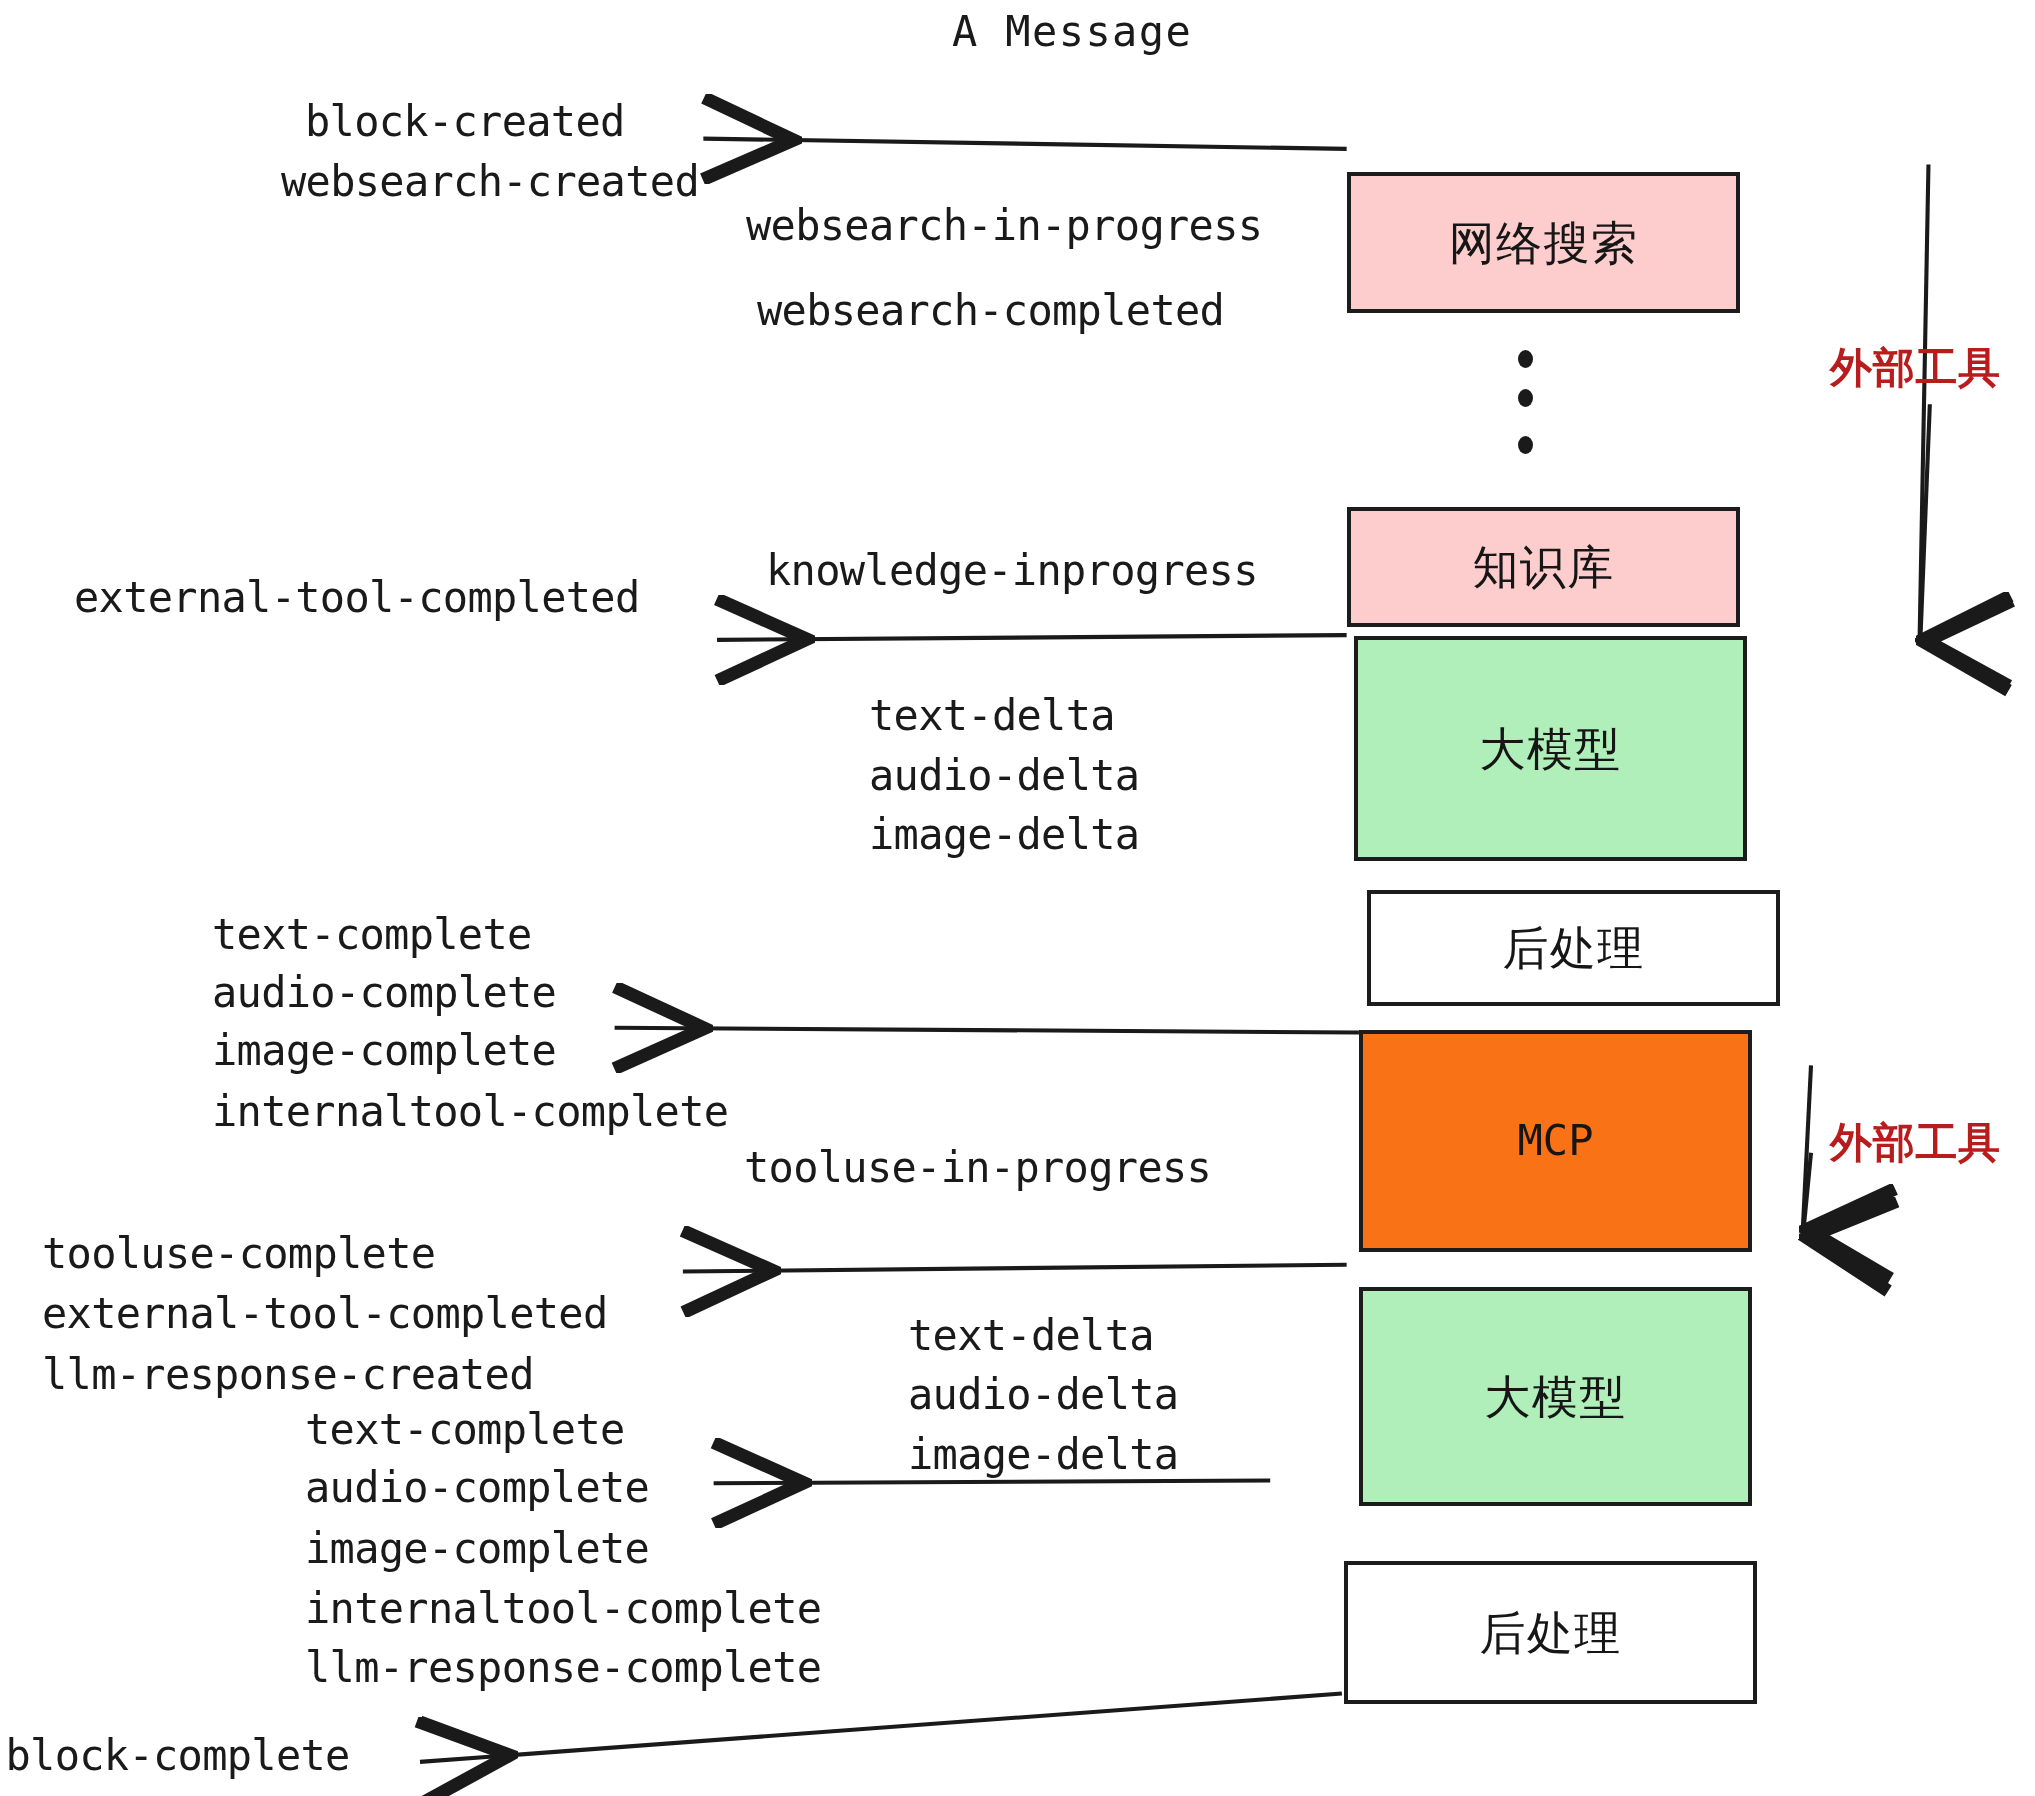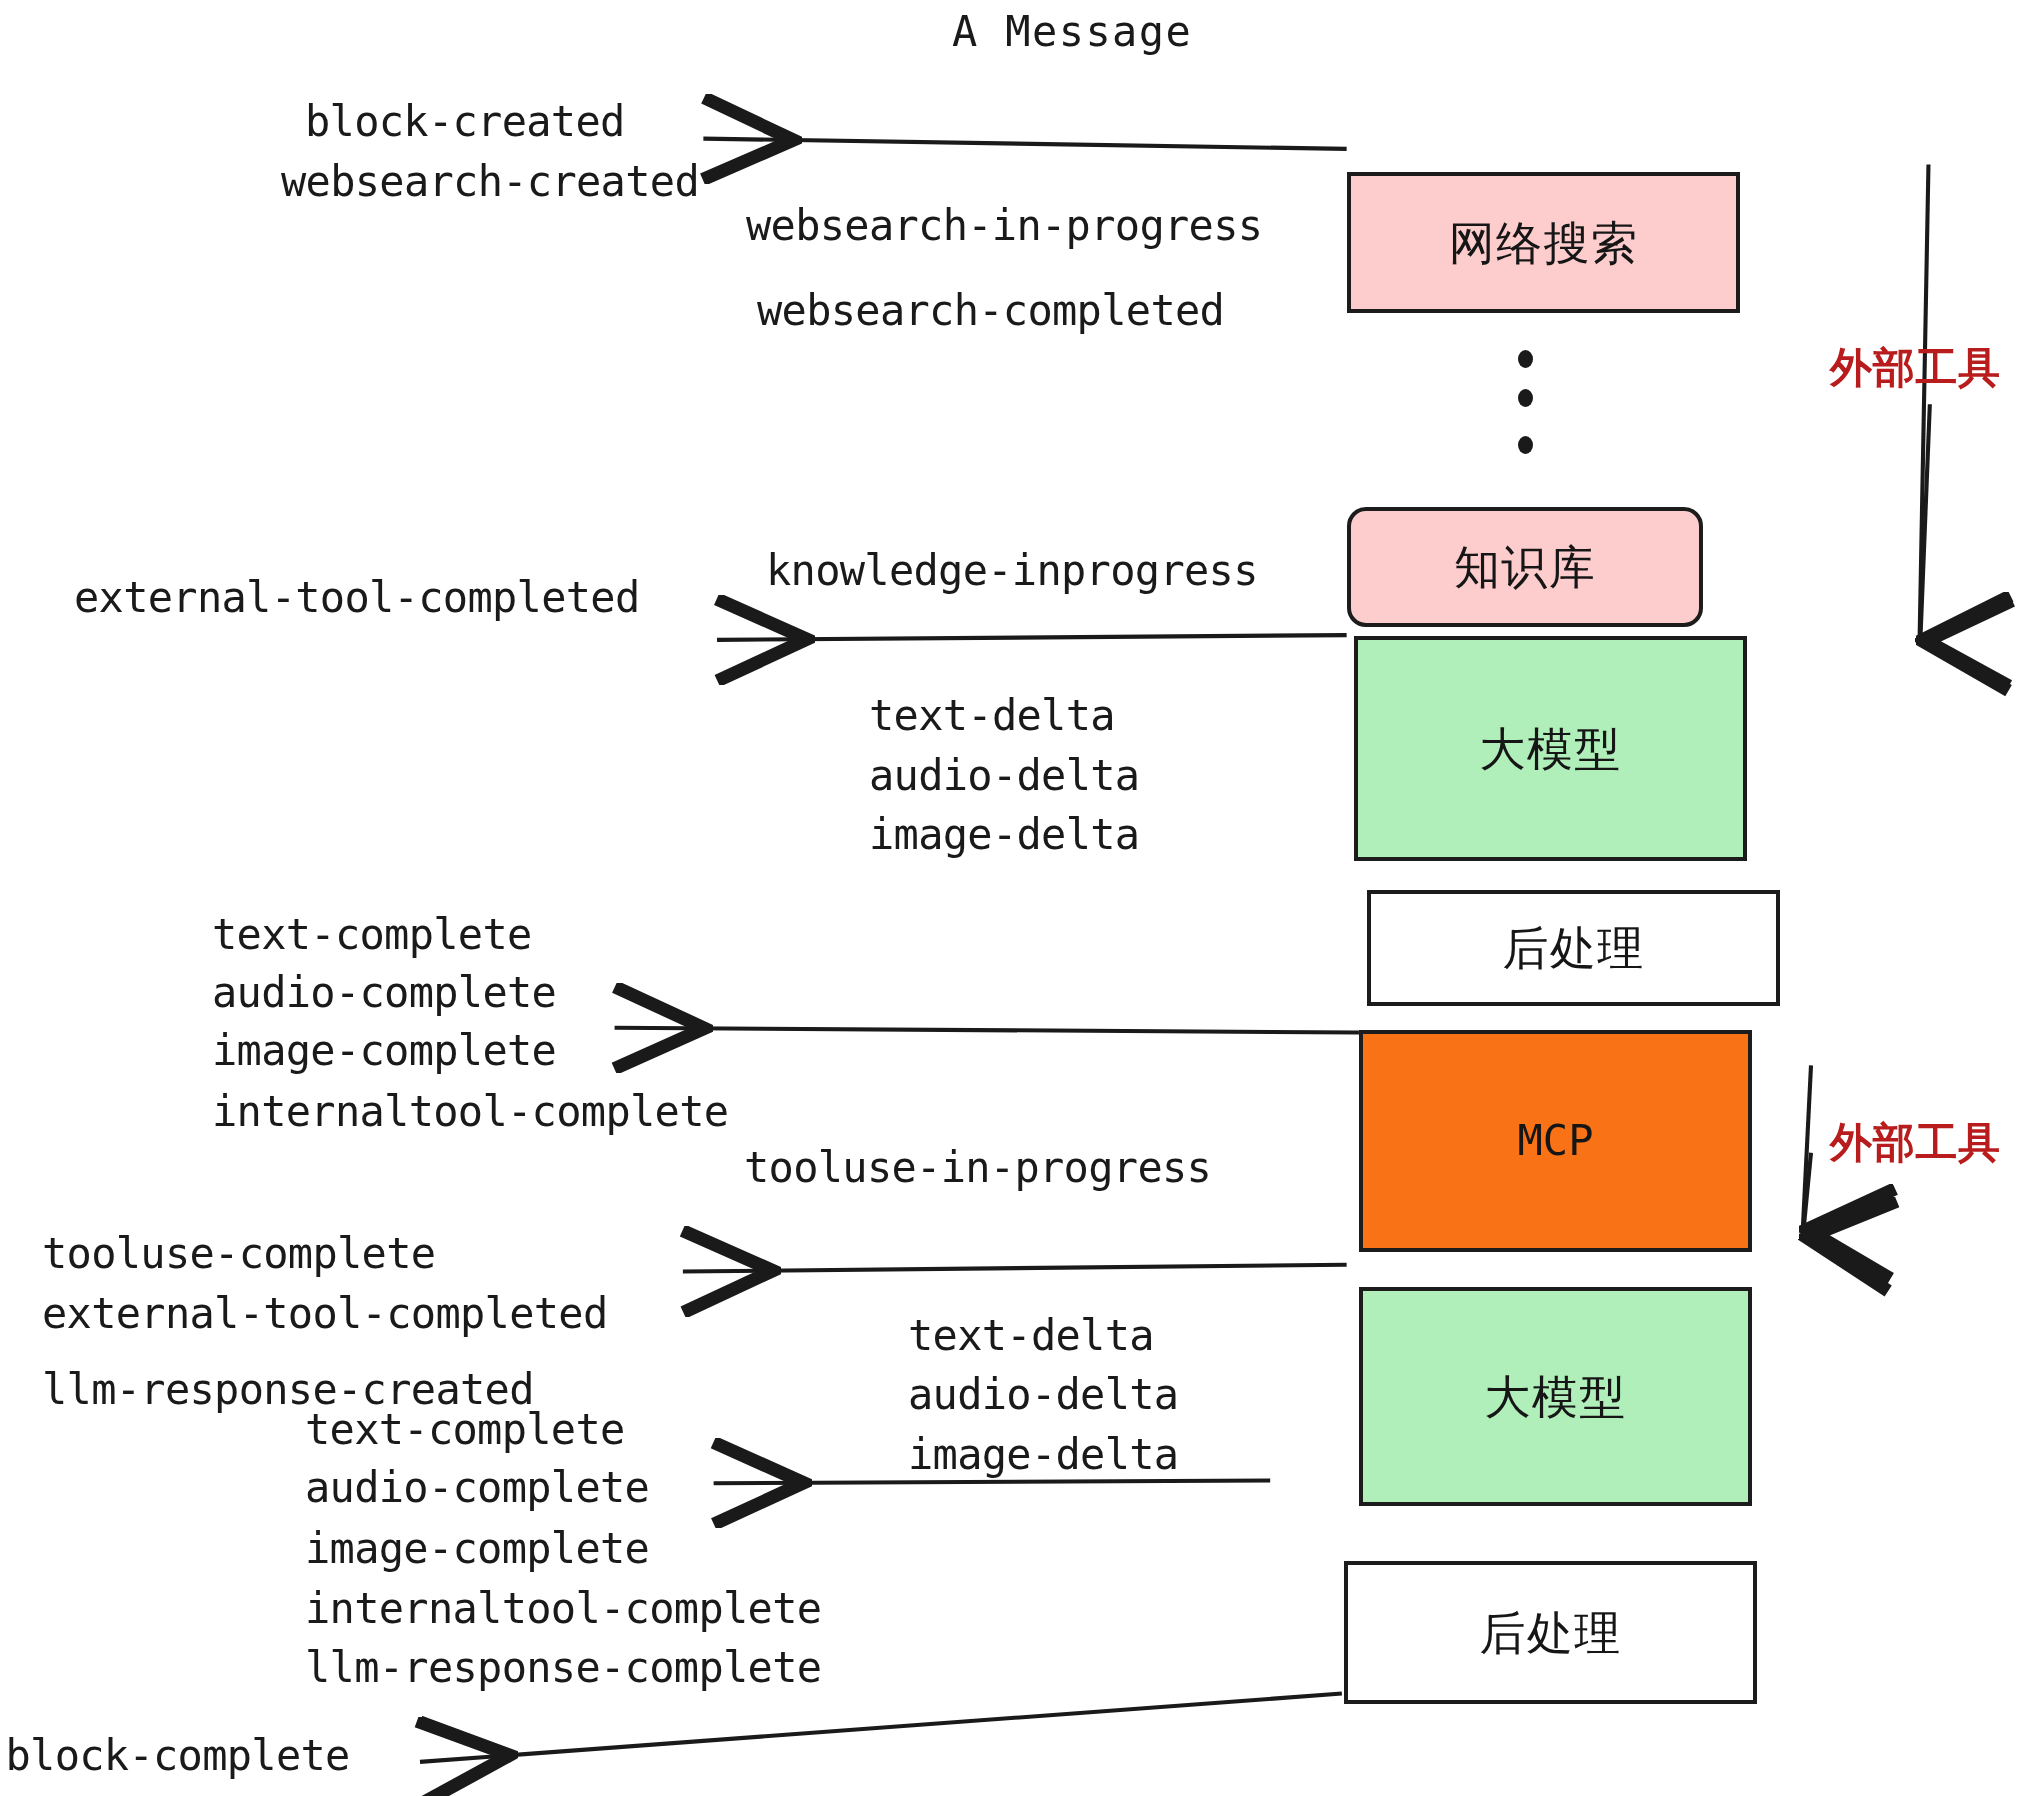--- a/index.html
+++ b/index.html
@@ -122,21 +122,21 @@
   </svg>
 
   <div class="dot" style="left:1518px; top:350px;"></div>
   <div class="dot" style="left:1518px; top:389px;"></div>
   <div class="dot" style="left:1518px; top:436px;"></div>
 
   <div class="box" style="left:1347px; top:172px;  width:393px; height:141px; background:#fdcdcd;align-items:center;">
     <span class="btxt">网络搜索</span>
   </div>
 
-  <div class="box" style="left:1347px; top:507px;  width:356px; height:120px; background:#fdcdcd;border-radius:19px;">
+  <div class="box" style="left:1347px; top:507px;  width:393px; height:120px; background:#fdcdcd;">
     <span class="btxt">知识库</span>
   </div>
 
   <div class="box" style="left:1354px; top:636px;  width:393px; height:225px; background:#b0eeba;">
     <span class="btxt">大模型</span>
   </div>
 
   <div class="box" style="left:1367px; top:890px; width:413px; height:116px; background:#ffffff;">
     <span class="btxt">后处理</span>
   </div>
@@ -172,21 +172,21 @@
 
   <div class="lbl" style="left:212px;  top:914px;">text-complete</div>
   <div class="lbl" style="left:212px;  top:972px;">audio-complete</div>
   <div class="lbl" style="left:212px;  top:1030px;">image-complete</div>
   <div class="lbl" style="left:212px;  top:1091px;">internaltool-complete</div>
 
   <div class="lbl" style="left:744px; top:1147px;">tooluse-in-progress</div>
 
   <div class="lbl" style="left:42px;   top:1233px;">tooluse-complete</div>
   <div class="lbl" style="left:42px;   top:1293px;">external-tool-completed</div>
-  <div class="lbl" style="left:42px;   top:1354px;margin-top:15px;">llm-response-created</div>
+  <div class="lbl" style="left:42px;   top:1354px;">llm-response-created</div>
 
   <div class="lbl" style="left:908px; top:1315px;">text-delta</div>
   <div class="lbl" style="left:908px; top:1374px;">audio-delta</div>
   <div class="lbl" style="left:908px; top:1434px;">image-delta</div>
 
   <div class="lbl" style="left:305px;  top:1409px;">text-complete</div>
   <div class="lbl" style="left:305px;  top:1467px;">audio-complete</div>
   <div class="lbl" style="left:305px;  top:1528px;">image-complete</div>
   <div class="lbl" style="left:305px;  top:1588px;">internaltool-complete</div>
   <div class="lbl" style="left:305px;  top:1647px;">llm-response-complete</div>

